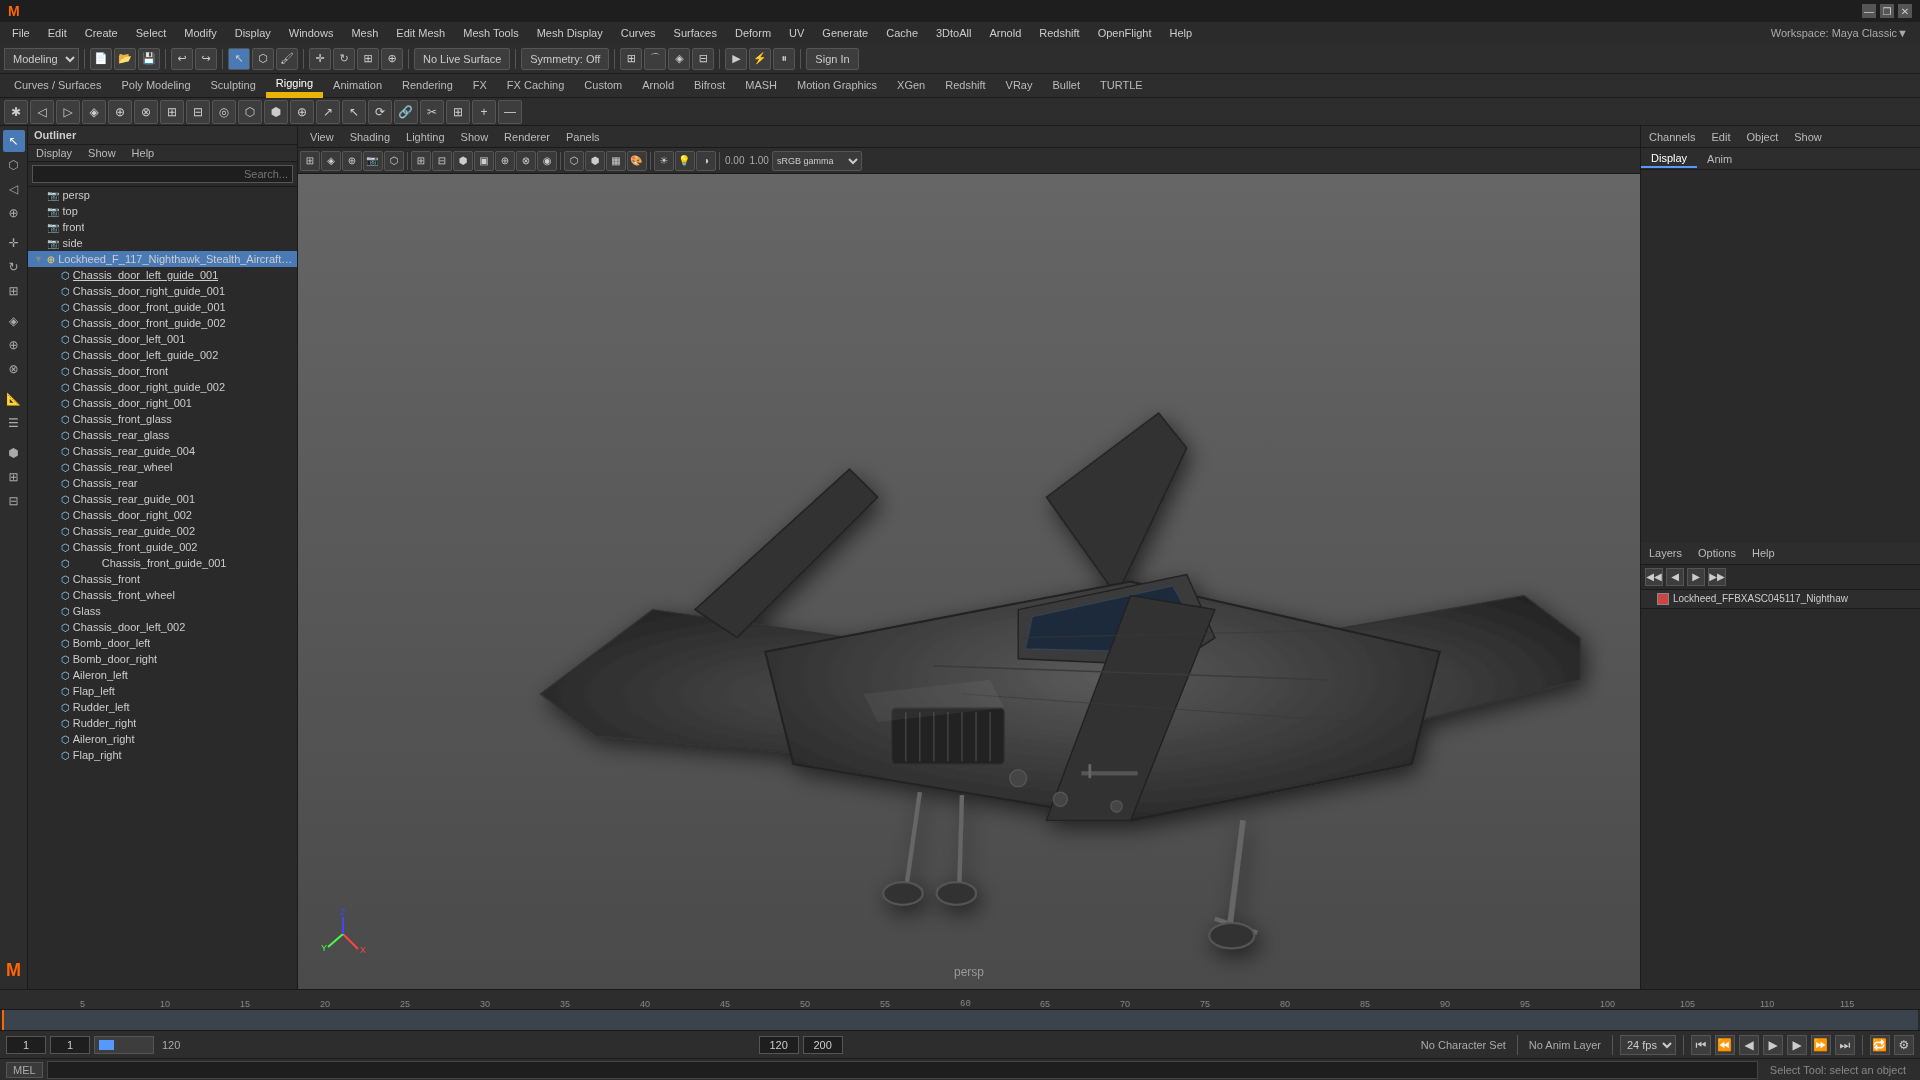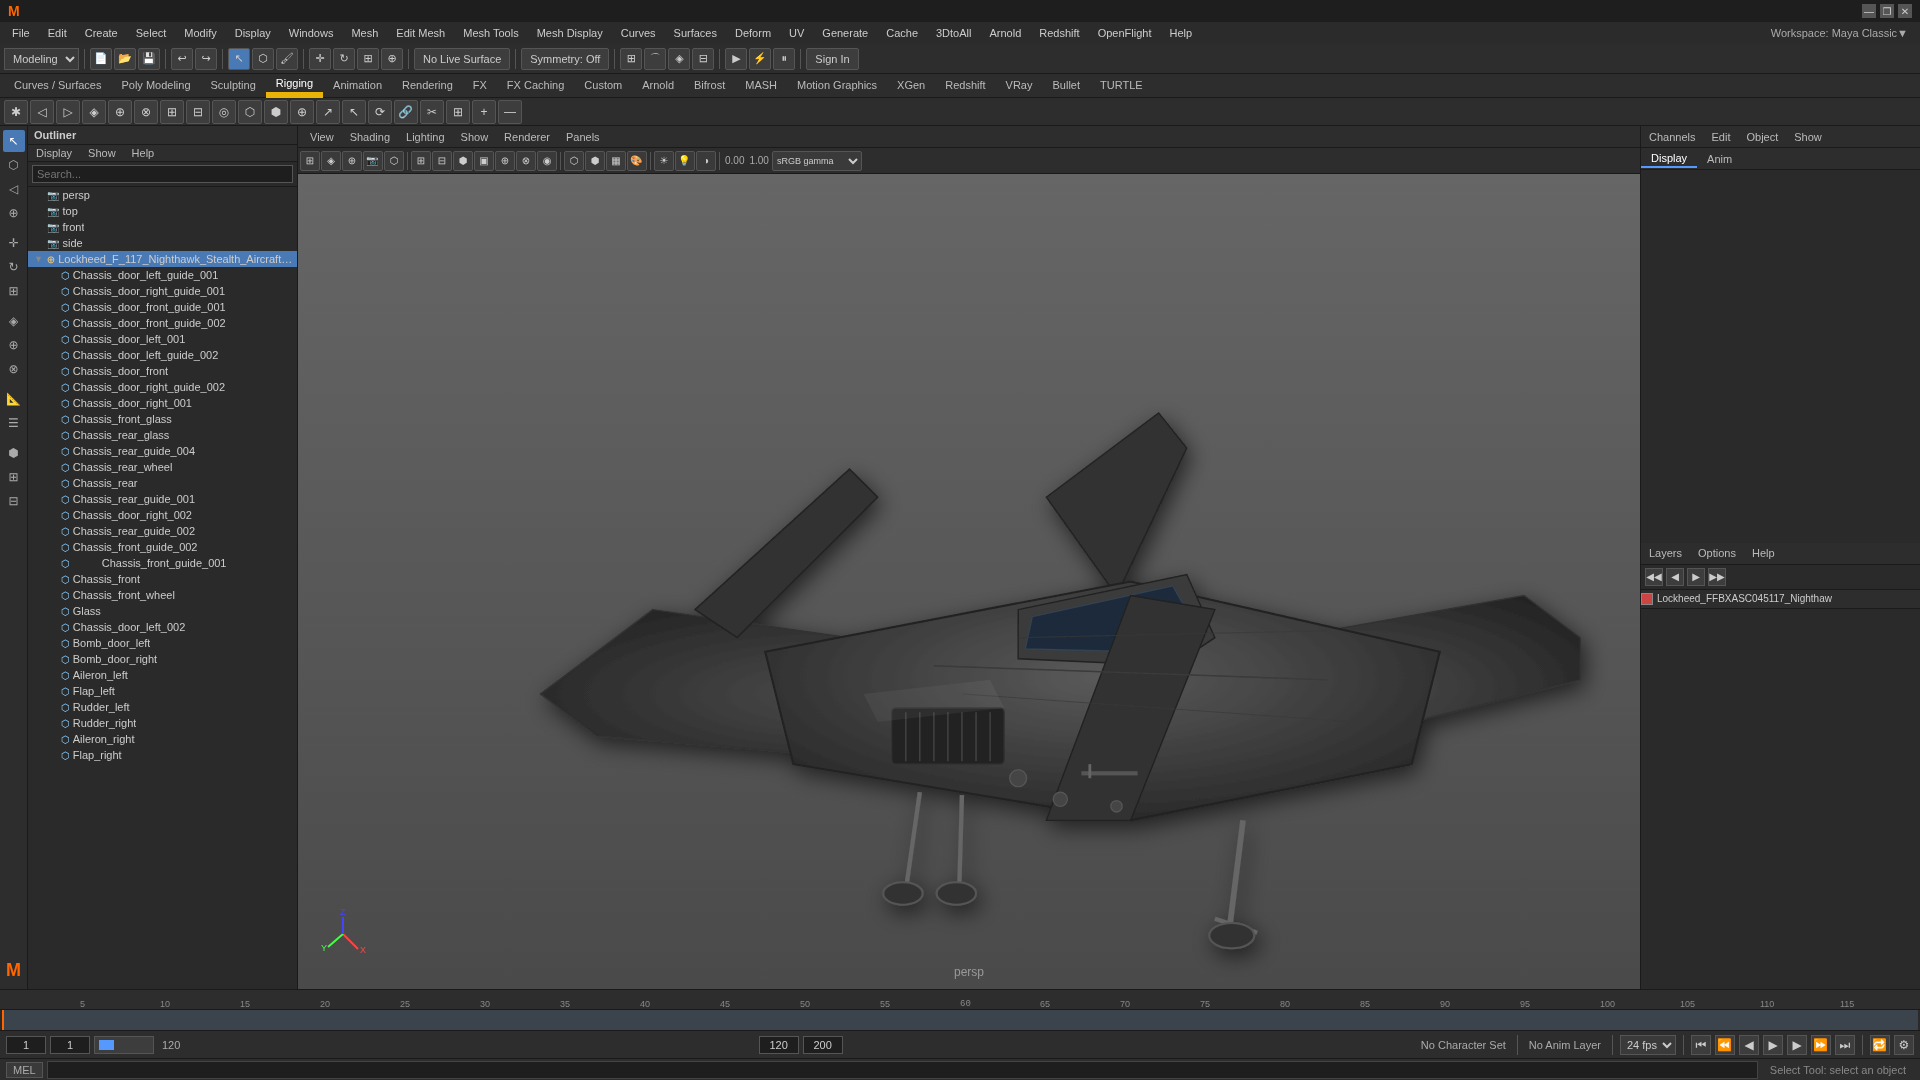--- a/index.html
+++ b/index.html
@@ -251,20 +251,21 @@
       background: #2a2a2a;
       border-bottom: 1px solid #1a1a1a;
     }
     #outliner-search input {
       width: 100%;
       background: #1e1e1e;
       border: 1px solid #555;
       color: #ccc;
       padding: 2px 4px;
       font-size: 11px;
+      text-align: right;
     }
 
     #outliner-tree {
       flex: 1;
       overflow-y: auto;
       overflow-x: hidden;
       background: #2a2a2a;
     }
     #outliner-tree::-webkit-scrollbar { width: 8px; }
     #outliner-tree::-webkit-scrollbar-track { background: #2a2a2a; }
@@ -447,21 +448,21 @@
     #channels-list {
       flex: 1;
       overflow-y: auto;
       padding: 4px;
     }
 
     #channel-object-row {
       display: flex;
       align-items: center;
       gap: 4px;
-      padding: 3px 0;
+      padding: 3px 16px;
       background: #2d2d2d;
       border-bottom: 1px solid #1a1a1a;
     }
     .ch-obj-color {
       width: 12px;
       height: 12px;
       background: #cc4444;
       border: 1px solid #888;
       flex-shrink: 0;
     }
@@ -793,21 +794,21 @@
           <span style="overflow: hidden; text-overflow: ellipsis; white-space: nowrap;">side</span>
         </div>
         <div class="tree-item selected" style="padding-left: 6px;">
           <span class="tree-expand">▼</span>
           <span class="tree-icon-group">⊕</span>
           <span style="overflow: hidden; text-overflow: ellipsis; white-space: nowrap;">Lockheed_F_117_Nighthawk_Stealth_Aircraft_Si</span>
         </div>
         <div class="tree-item tree-indent-1" style="padding-left: 20px;">
           <span class="tree-expand"></span>
           <span class="tree-icon-mesh">⬡</span>
-          <span style="overflow: hidden; text-overflow: ellipsis; white-space: nowrap;">Chassis_door_left_guide_001</span>
+          <span style="overflow: hidden; text-overflow: ellipsis; white-space: nowrap; text-decoration: underline;">Chassis_door_left_guide_001</span>
         </div>
         <div class="tree-item tree-indent-1" style="padding-left: 20px;">
           <span class="tree-expand"></span>
           <span class="tree-icon-mesh">⬡</span>
           <span style="overflow: hidden; text-overflow: ellipsis; white-space: nowrap;">Chassis_door_right_guide_001</span>
         </div>
         <div class="tree-item tree-indent-1" style="padding-left: 20px;">
           <span class="tree-expand"></span>
           <span class="tree-icon-mesh">⬡</span>
           <span style="overflow: hidden; text-overflow: ellipsis; white-space: nowrap;">Chassis_door_front_guide_001</span>

